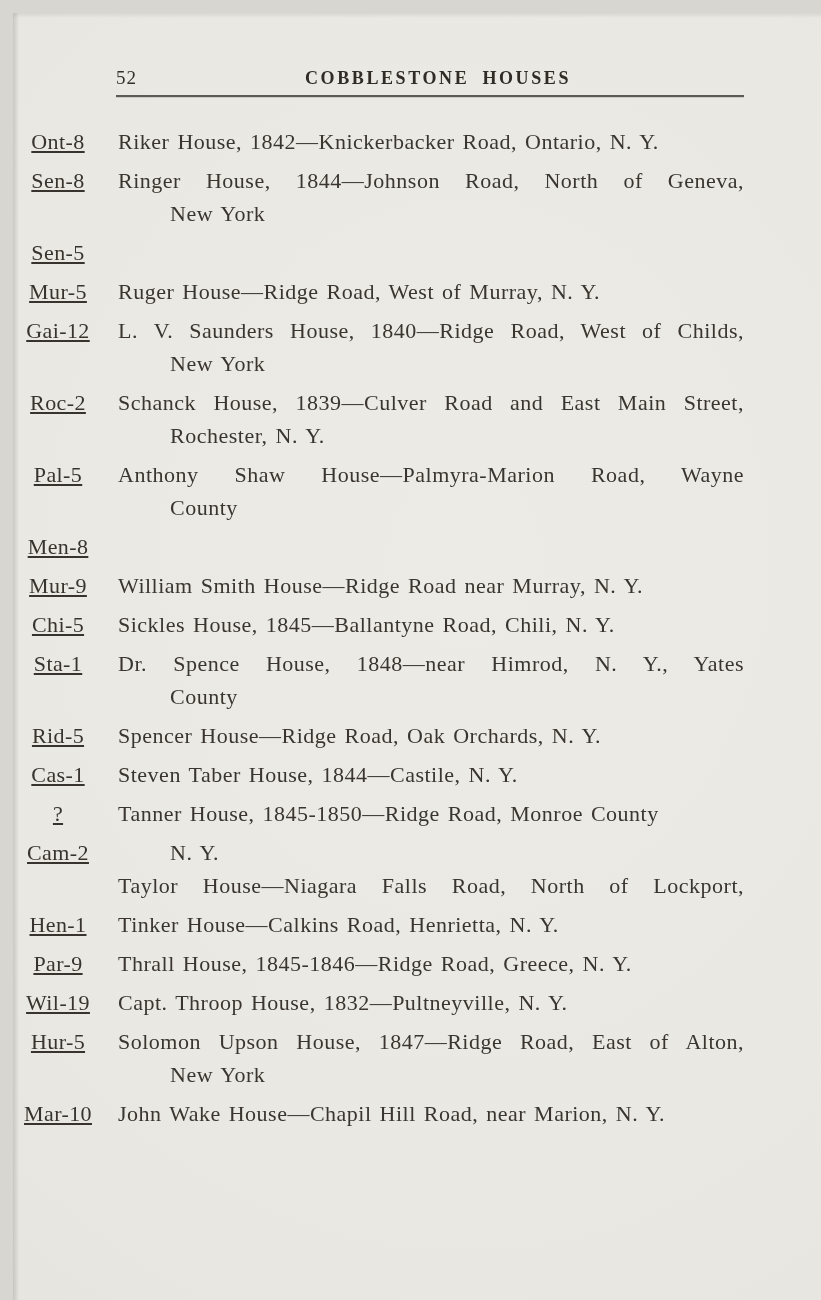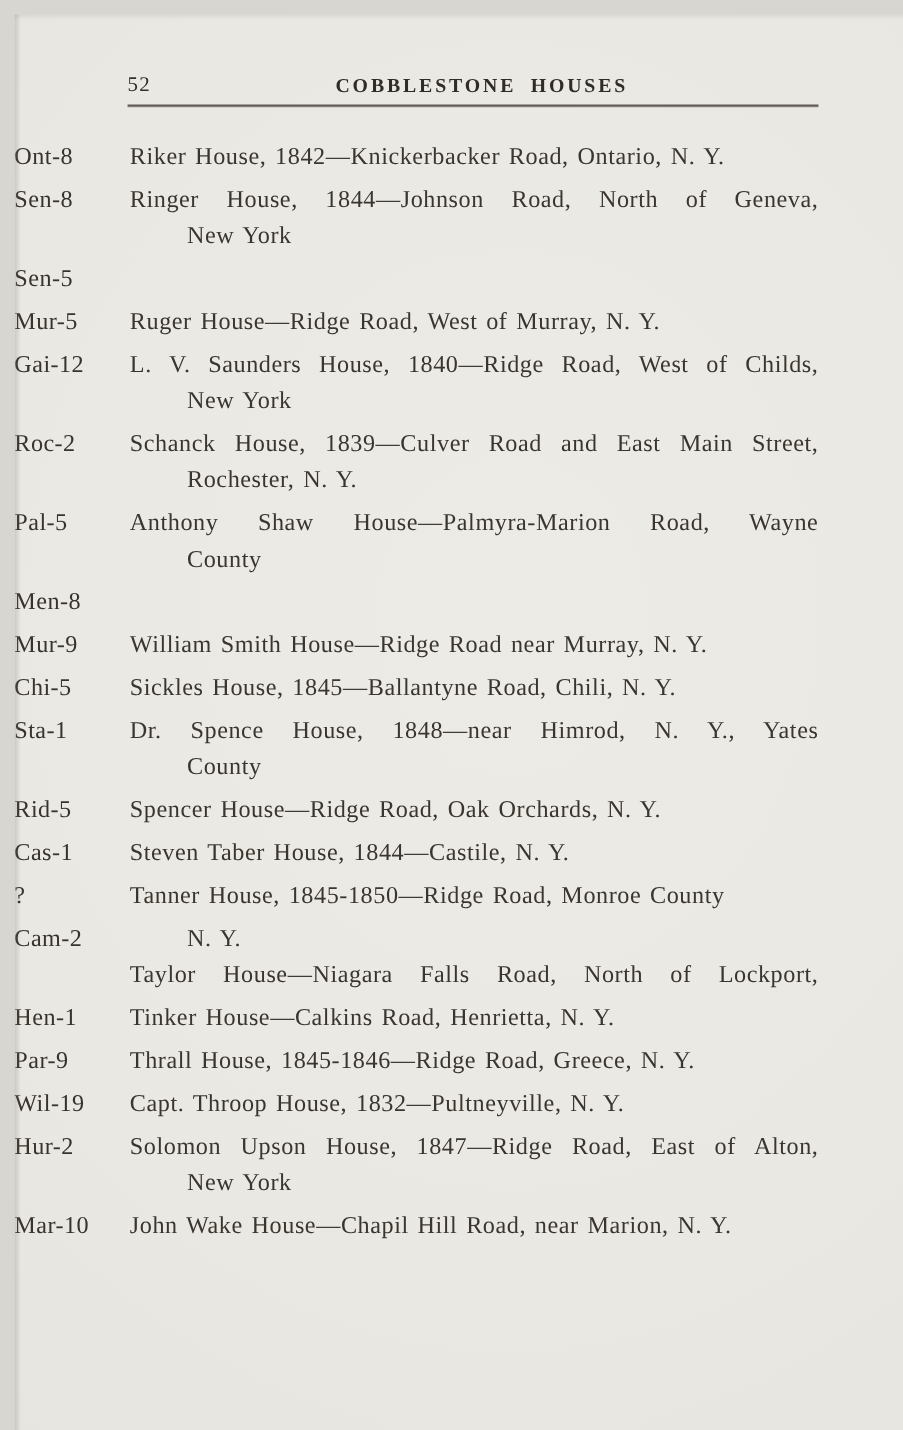--- a/index.html
+++ b/index.html
@@ -73,24 +73,26 @@
   }
   .entry {
     display: flex;
     align-items: flex-start;
     margin-bottom: 6px;
     font-size: 22px;
   }
   .entry-code {
     flex: none;
     width: 90px;
+    text-align: center;
     line-height: 33px;
     letter-spacing: 0.4px;
     color: #38342d;
     white-space: nowrap;
+    text-decoration: underline;
   }
   .entry-text {
     flex: none;
     box-sizing: border-box;
     width: 626px;
     margin-left: 15px;
     letter-spacing: 0.5px;
     word-spacing: 2px;
   }
   .entry-text .line {
@@ -242,21 +244,21 @@
     </div>
 
     <div class="entry">
       <div class="entry-code">Wil-19</div>
       <div class="entry-text">
         <div class="line">Capt. Throop House, 1832—Pultneyville, N. Y.</div>
       </div>
     </div>
 
     <div class="entry">
-      <div class="entry-code">Hur-2</div>
+      <div class="entry-code">Hur-5</div>
       <div class="entry-text">
         <div class="line stretch">Solomon Upson House, 1847—Ridge Road, East of Alton,</div>
         <div class="line cont">New York</div>
       </div>
     </div>
 
     <div class="entry">
       <div class="entry-code">Mar-10</div>
       <div class="entry-text">
         <div class="line">John Wake House—Chapil Hill Road, near Marion, N. Y.</div>

